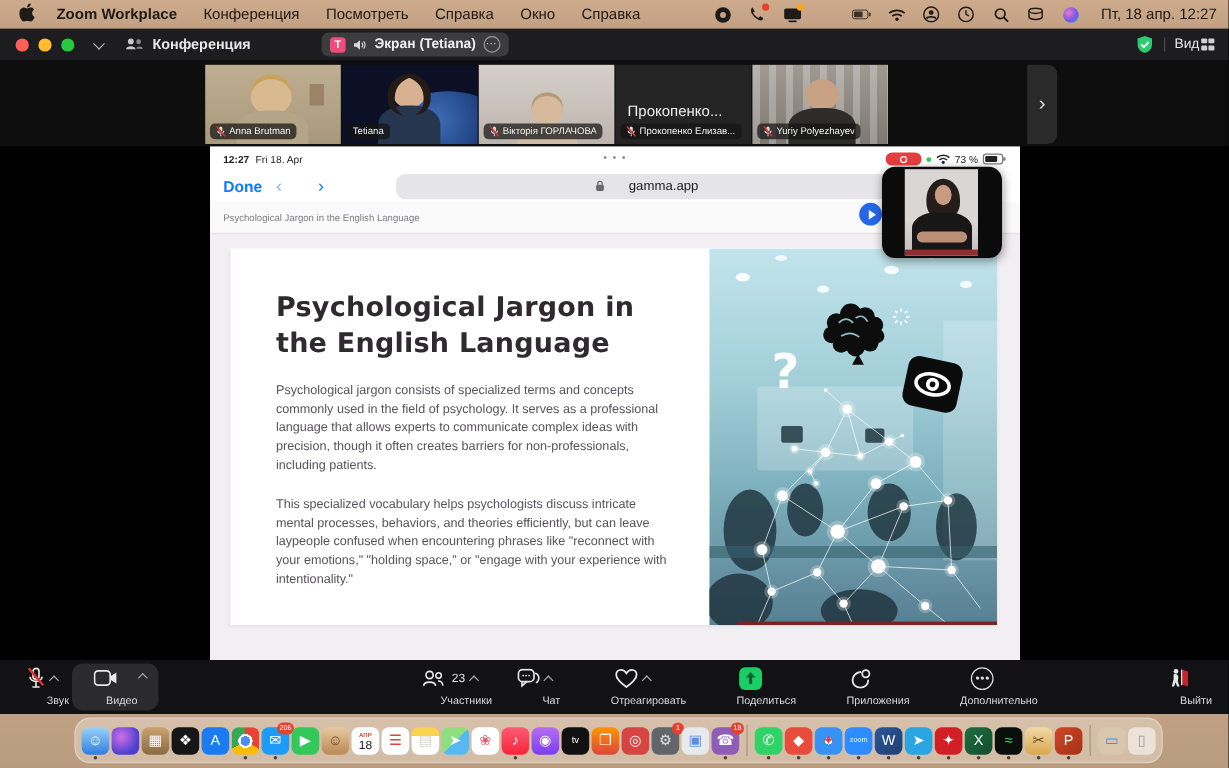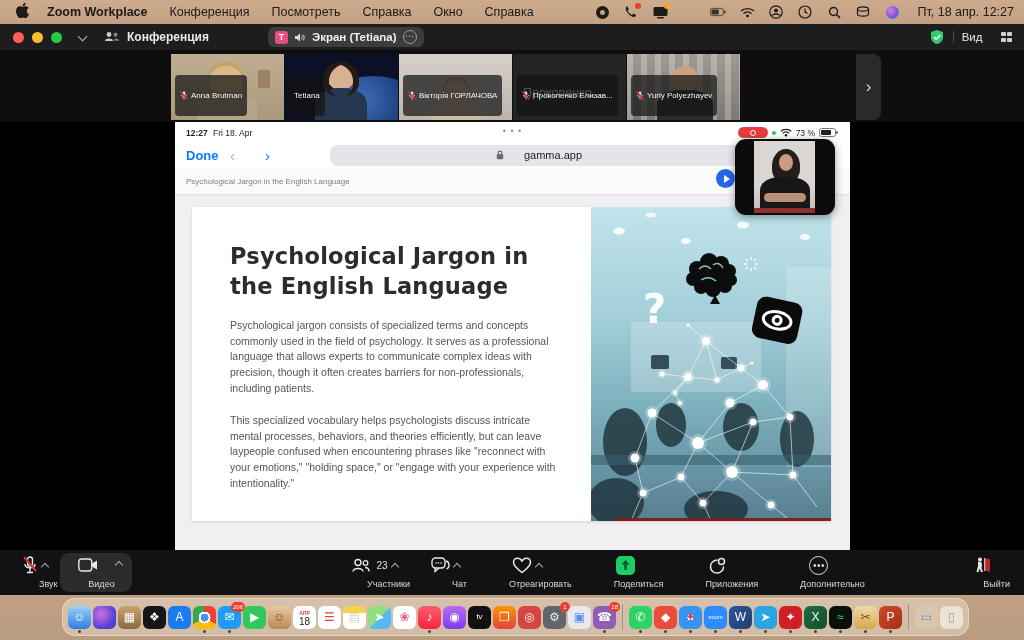--- a/index.html
+++ b/index.html
@@ -37,31 +37,31 @@
   .tb-title { display:flex; align-items:center; gap:7px; margin-left:18px; font-size:12px; font-weight:700; }
   .share-pill { position:absolute; left:268px; top:3px; height:20px; display:flex; align-items:center;
     background:#3c3c3f; border-radius:6px; padding:0 7px; gap:6px; }
   .share-avatar { width:13px; height:13px; border-radius:3px; color:#fff; font-size:9px; font-weight:700;
     display:flex; align-items:center; justify-content:center; }
   .share-label { font-size:11.5px; color:#f0f0f0; font-weight:600; }
   .pill-more { width:14px; height:14px; border:1.3px solid #9a9a9a; border-radius:50%; color:#c9c9c9;
     font-size:9px; line-height:11px; text-align:center; letter-spacing:0.5px; }
   .tb-right { margin-left:auto; display:flex; align-items:center; gap:8px; padding-right:12px; }
   .tb-divider { width:1px; height:12px; background:#4a4a4a; }
-  .view-btn { display:flex; align-items:center; gap:18px; font-size:11.5px; color:#e8e8e8;text-align:center; }
+  .view-btn { display:flex; align-items:center; gap:1px; font-size:11.5px; color:#e8e8e8;text-align:center; }
   .grid-ic { display:grid; grid-template-columns:5px 5px; grid-gap:1.5px; }
   .grid-ic i { width:5px; height:4px; background:#d0d0d0; border-radius:1px; }
 
   
   .strip { position:absolute; left:0; top:50px; width:1024px; height:72px; background:#0e0e0e; }
   .tiles { position:absolute; left:171px; top:4px; display:flex; }
   .tile { position:relative; width:113px; height:66px; margin-right:1px; overflow:hidden; background:#222; }
   .tile.active { outline:2px solid #23c05c; outline-offset:-2px; }
   .tile-label { position:absolute; left:4px; bottom:4px; display:flex; align-items:center; gap:3px;
-    background:rgba(20,20,20,0.72); border-radius:4px; padding:16px 5px; max-width:104px; }
+    background:rgba(20,20,20,0.72); border-radius:4px; padding:2px 5px; max-width:104px; }
   .tile-label span { font-size:8px; color:#f2f2f2; white-space:nowrap; overflow:hidden; text-overflow:ellipsis; }
   .mic-slash { flex:0 0 auto; display:block; }
   .tile-bigname { position:absolute; left:0; right:14px; top:32px; text-align:center; color:#efefef; font-size:12.5px; }
   
   .ph { position:absolute; border-radius:50%; }
   .pb { position:absolute; border-radius:45% 45% 0 0; }
   .t1 { background:linear-gradient(180deg,#bfae92,#a8987c); }
   .t1 .ph { left:38px; top:12px; width:34px; height:30px; background:#d9b98f; box-shadow:0 -4px 0 0 #c7a35e; }
   .t1 .pb { left:26px; top:38px; width:60px; height:30px; background:#b4a488; }
   .t1::after { content:""; position:absolute; right:14px; top:16px; width:12px; height:18px; background:#8a6d4e; opacity:.6; }

